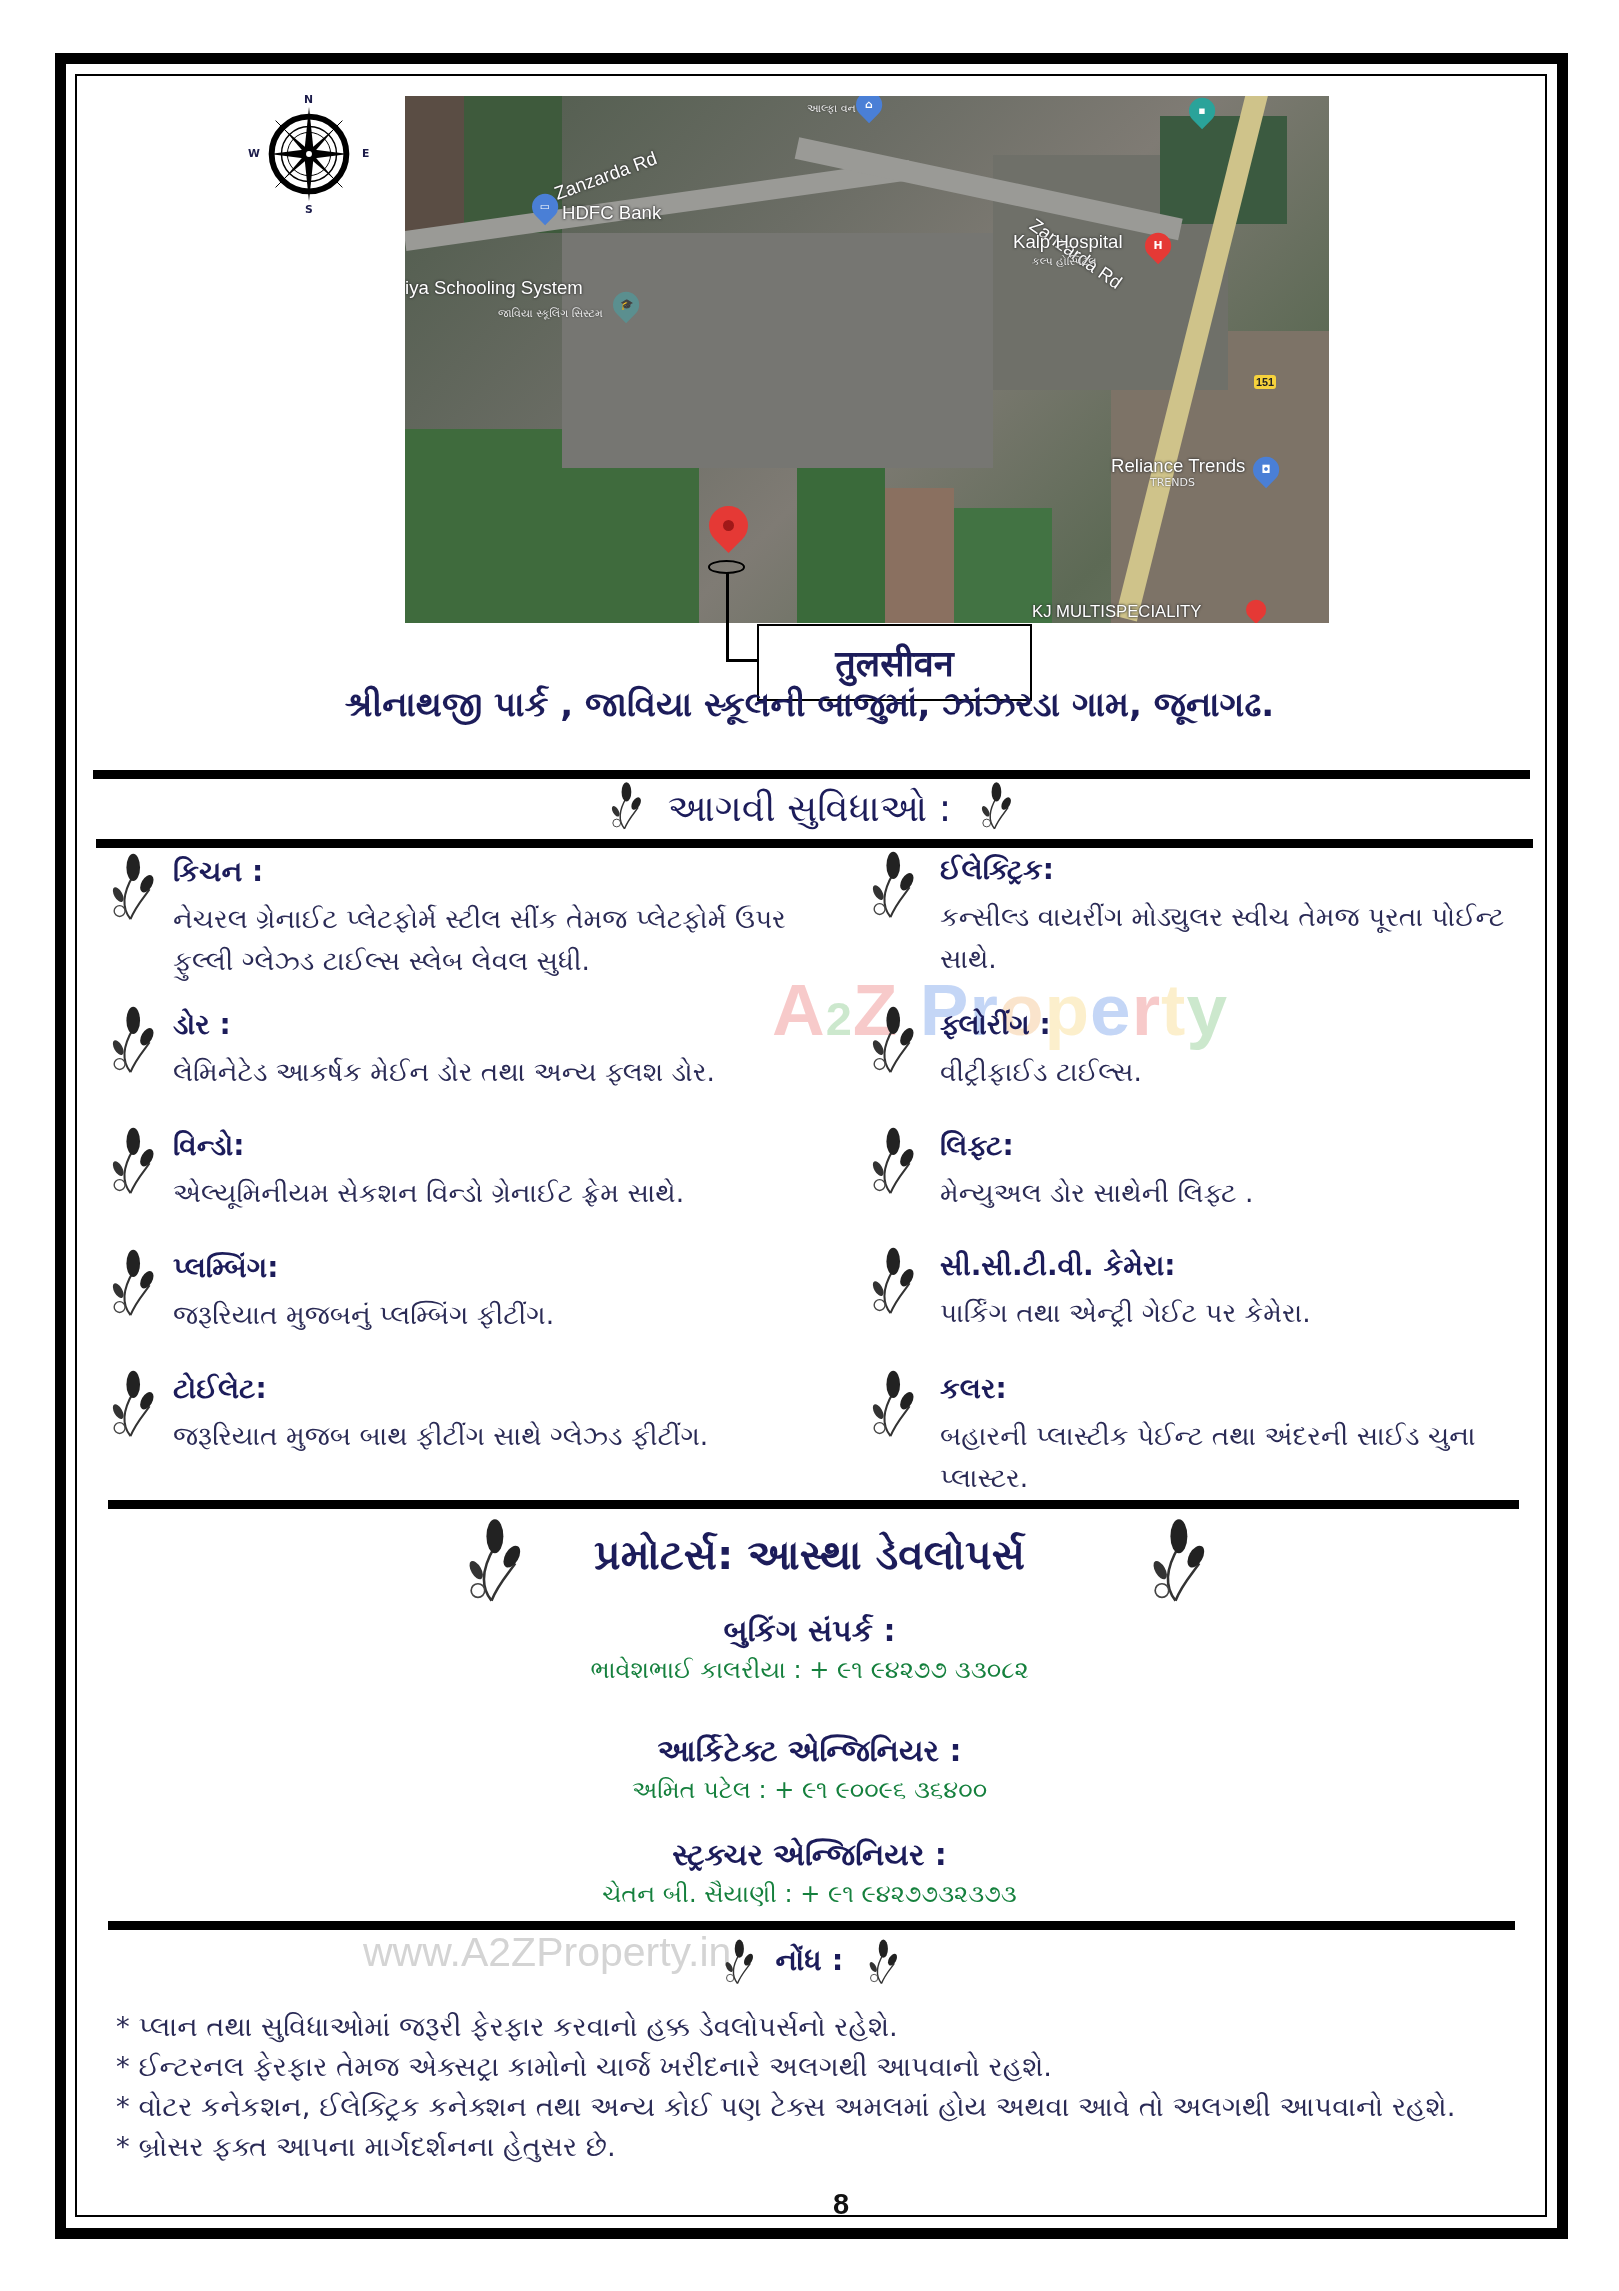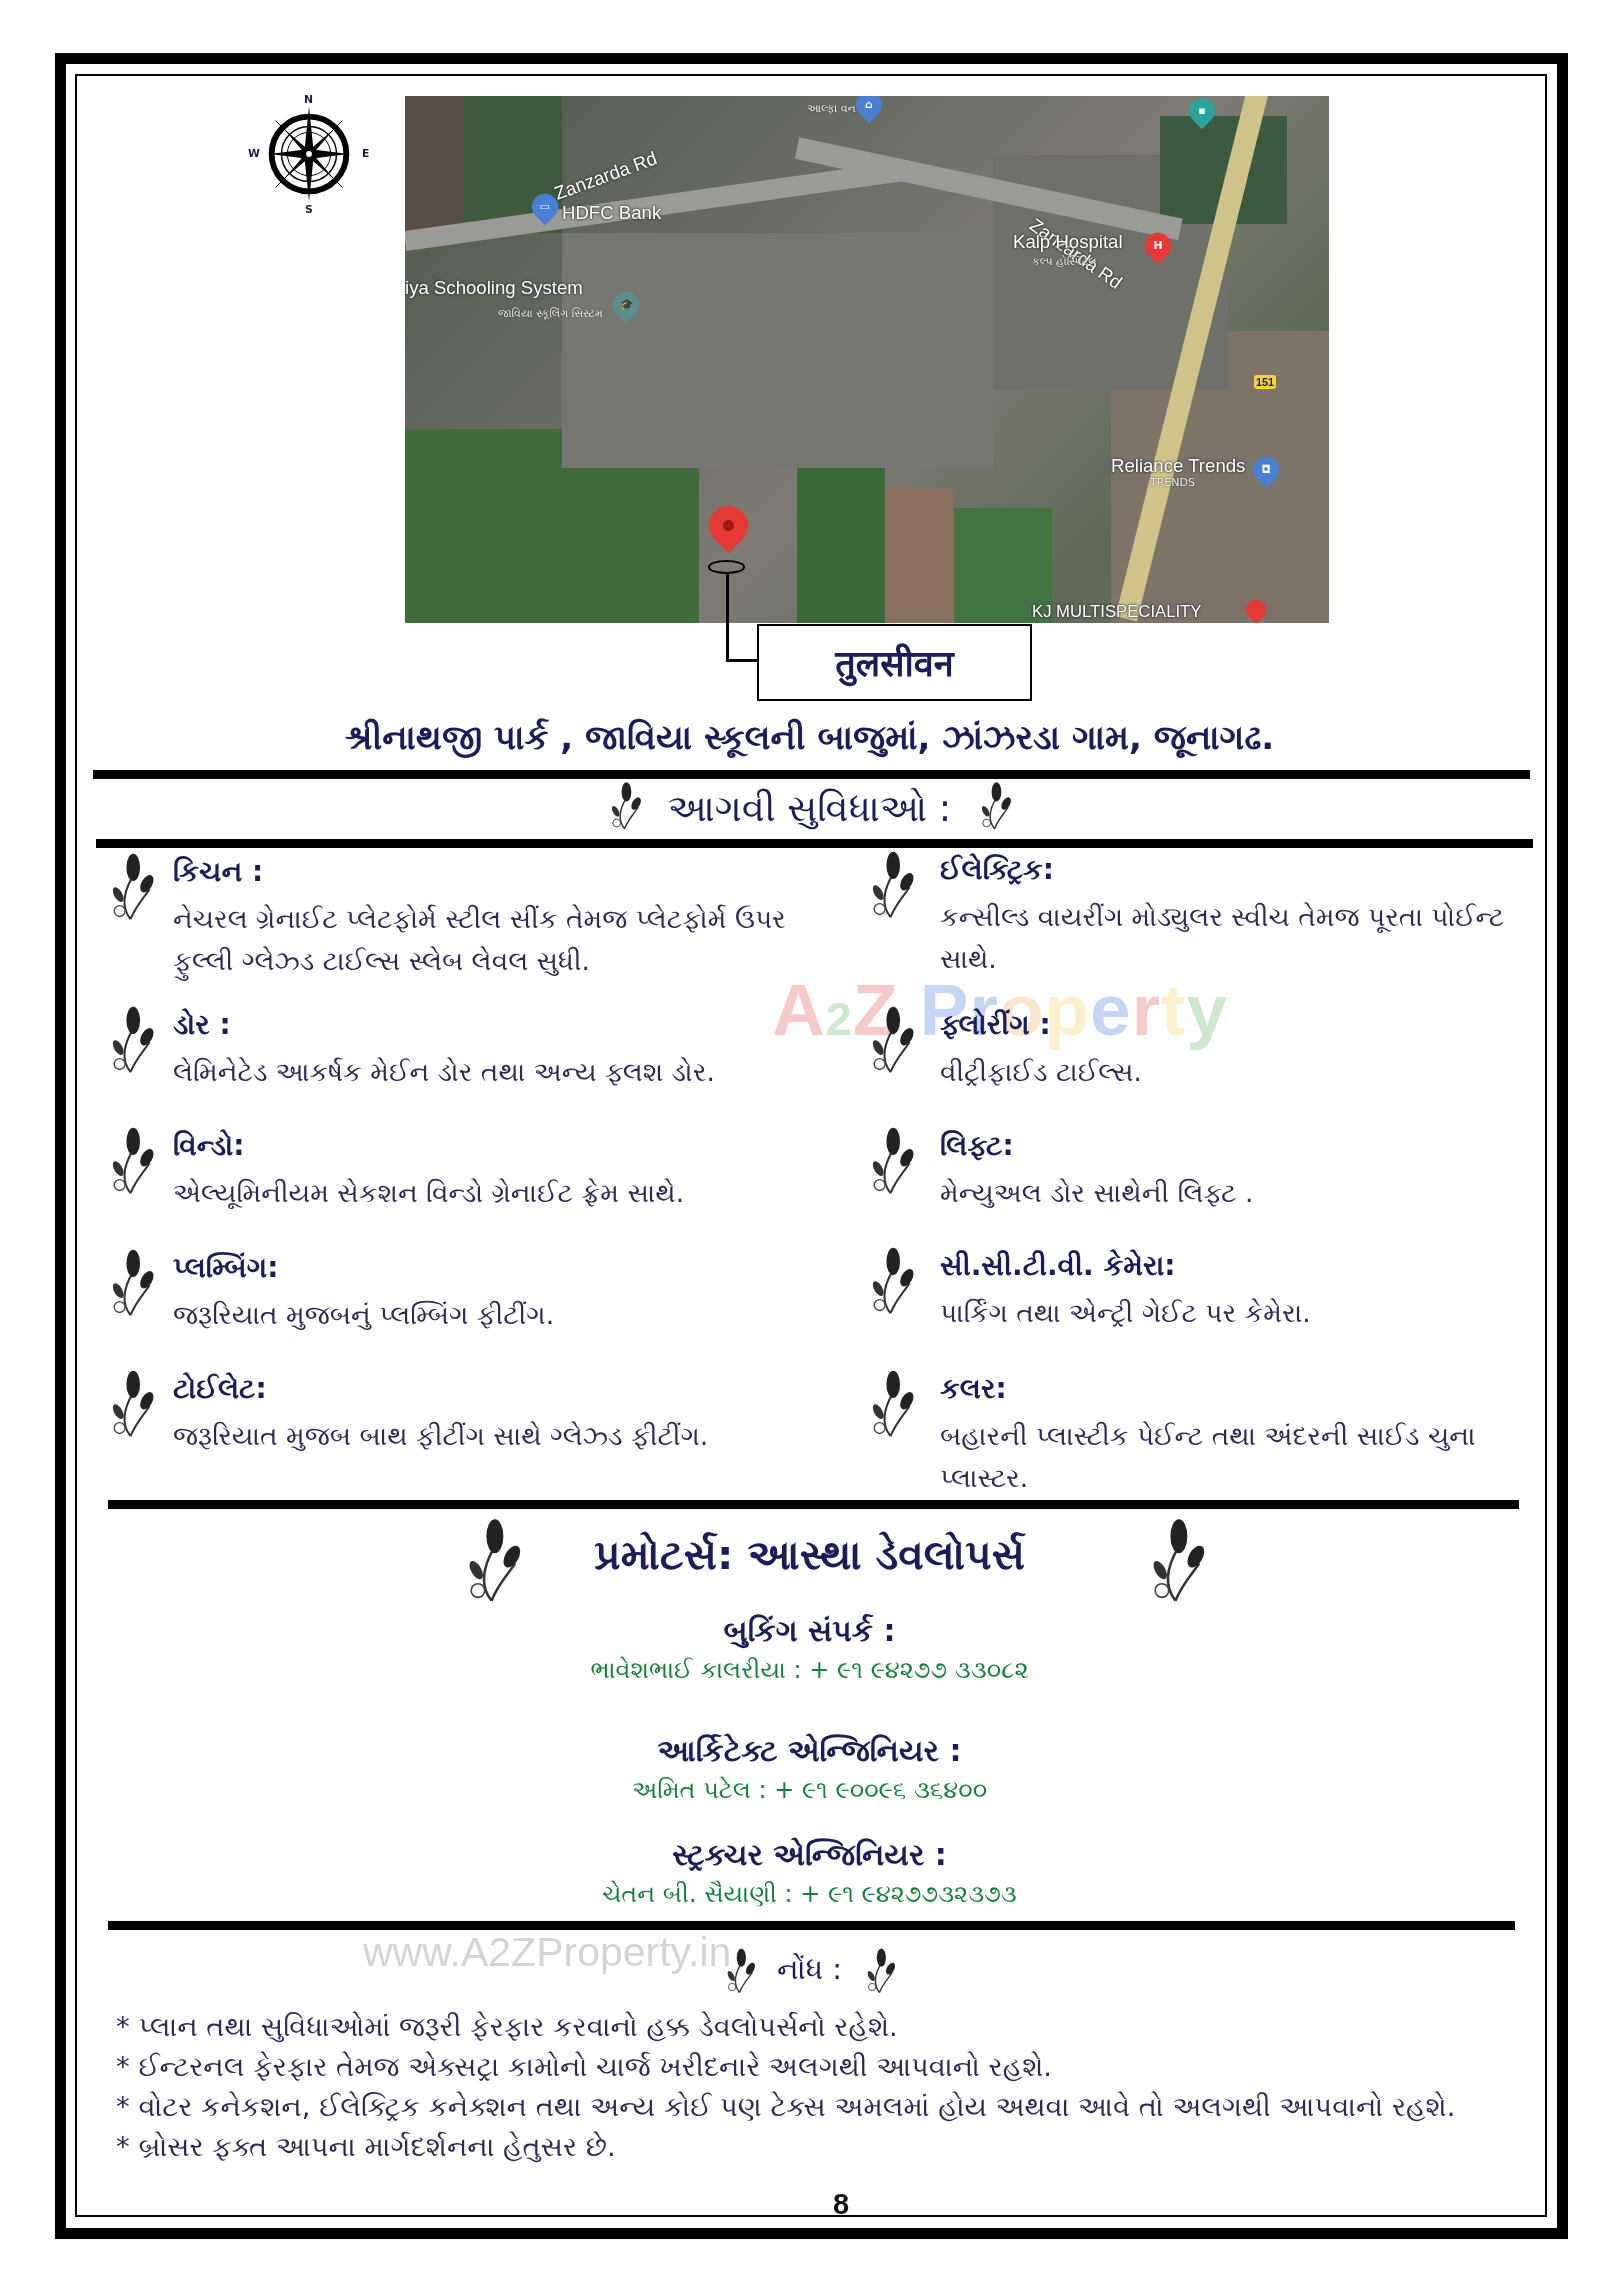--- a/index.html
+++ b/index.html
@@ -29,21 +29,21 @@
 
   .connector-v { position:absolute; left:726px; top:573px; width:2.9px; height:88px; background:#000; }
   .connector-h { position:absolute; left:726px; top:659px; width:39px; height:2.9px; background:#000; }
   .loc-ring { position:absolute; left:708px; top:560px; width:37px; height:13.7px; border:2.9px solid #000;
               border-radius:50%; box-sizing:border-box; }
 
   .title-box { position:absolute; left:757px; top:624px; width:275px; height:77px; border:2.9px solid #000;
                box-sizing:border-box; background:#fff; display:flex; align-items:center; justify-content:center;
                font-size:36px; font-weight:bold; color:#1c1c5a; }
 
-  .address { position:absolute; left:88px; top:717px; width:1443px; text-align:center;
+  .address { position:absolute; left:88px; top:684px; width:1443px; text-align:center;
              font-size:34px; font-weight:bold; color:#1c1c5a; }
 
   .rule { position:absolute; background:#000; }
   .section-heading { position:absolute; left:88px; width:1443px; text-align:center;
                      font-size:37px; color:#1c1c5a; }
   .section-heading .orn { display:inline-block; vertical-align:middle; margin:0 13.7px; }
 
   .amenity { position:absolute; width:676px; }
   .amenity .orn { position:absolute; left:0; top:0; }
   .amenity .a-title { position:absolute; left:67px; top:3.9px; font-size:28px; font-weight:bold; color:#1c1c5a; white-space:nowrap; }
@@ -315,21 +315,21 @@
 <div class="center-block contact-label" style="top:1613px;">બુકિંગ સંપર્ક :</div>
 <div class="center-block contact-value" style="top:1656px;">ભાવેશભાઈ કાલરીયા :  + ૯૧ ૯૪૨૭૭ ૩૩૦૮૨</div>
 <div class="center-block contact-label" style="top:1733px;">આર્કિટેક્ટ એન્જિનિયર :</div>
 <div class="center-block contact-value" style="top:1776px;">અમિત પટેલ :  + ૯૧ ૯૦૦૯૬ ૩૬૪૦૦</div>
 <div class="center-block contact-label" style="top:1837px;">સ્ટ્રક્ચર એન્જિનિયર :</div>
 <div class="center-block contact-value" style="top:1880px;">ચેતન બી. સૈયાણી :  + ૯૧ ૯૪૨૭૭૩૨૩૭૩</div>
 
 <div class="rule" style="left:108px;top:1921px;width:1407px;height:8.8px;"></div>
 
 <div class="watermark-url">www.A2ZProperty.in</div>
-<div class="center-block" style="top:1937px;font-size:29px;font-weight:normal;color:#1c1c5a;margin-top:9px;">
+<div class="center-block" style="top:1937px;font-size:29px;font-weight:bold;color:#1c1c5a;">
   <svg width="33" height="49" viewBox="0 0 36 52" style="vertical-align:middle;margin-right:11.8px;">
       <path d="M18 50 C10 40 14 28 20 18 M18 50 C22 40 28 34 32 28" stroke="#333" fill="none" stroke-width="1.5"></path>
       <ellipse cx="20" cy="12" rx="5" ry="10" fill="#222"></ellipse>
       <ellipse cx="30" cy="24" rx="4" ry="7" fill="#222" transform="rotate(30 30 24)"></ellipse>
       <ellipse cx="9" cy="32" rx="3" ry="6" fill="#333" transform="rotate(-30 9 32)"></ellipse>
       <circle cx="10" cy="44" r="4" fill="none" stroke="#444"></circle>
     </svg>
   <span>નોંધ :</span>
   <svg width="33" height="49" viewBox="0 0 36 52" style="vertical-align:middle;margin-left:11.8px;">
       <path d="M18 50 C10 40 14 28 20 18 M18 50 C22 40 28 34 32 28" stroke="#333" fill="none" stroke-width="1.5"></path>

